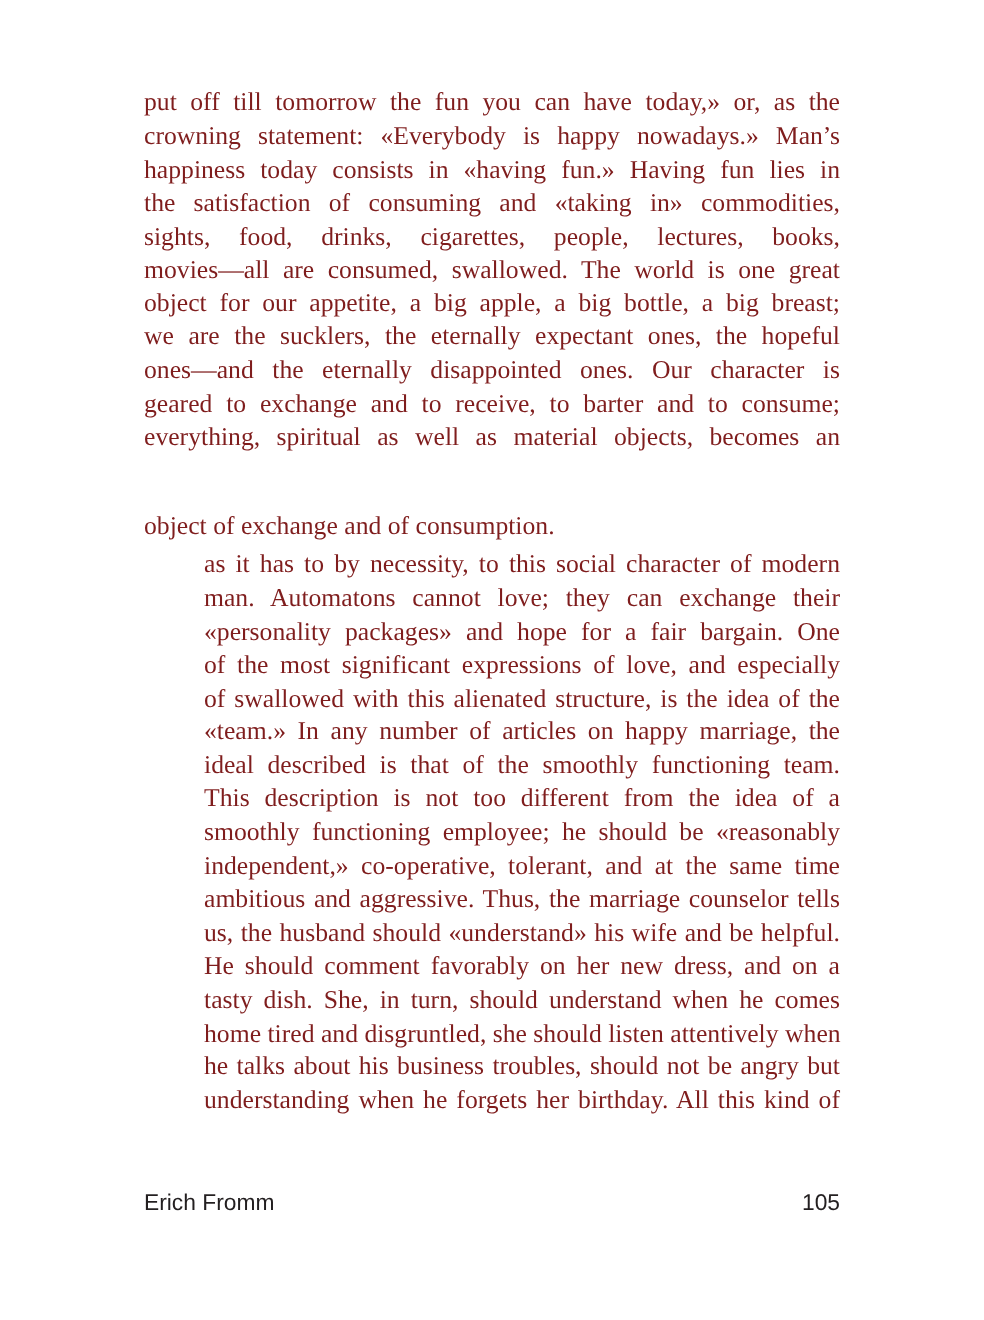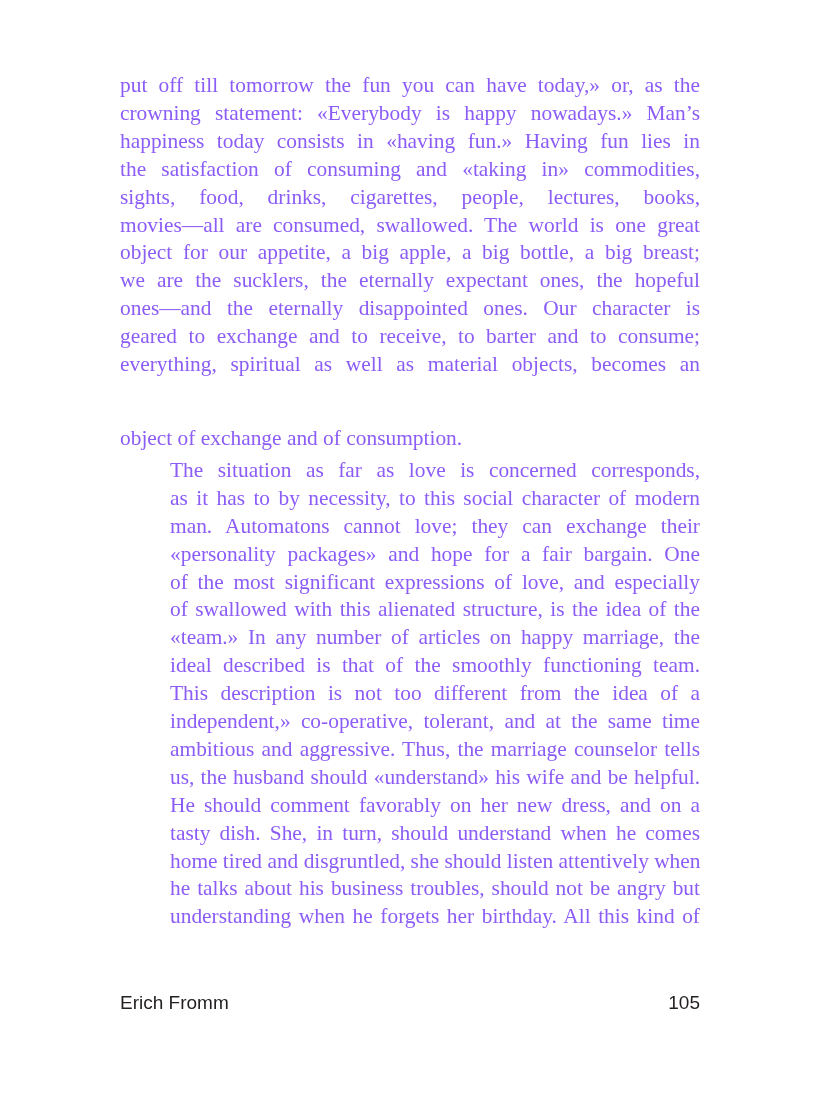--- a/index.html
+++ b/index.html
@@ -1,20 +1,20 @@
 <!DOCTYPE html>
 <html><head>
 <meta charset="utf-8">
 <style>
   html, body { margin: 0; padding: 0; background: #ffffff; }
   body { width: 820px; height: 1100px; position: relative; overflow: hidden; }
   .page {
     position: absolute; left: 120px; top: 72px; width: 580px;
     font-family: "Liberation Serif", "DejaVu Serif", serif;
-    color: #8b5cf6;
+    color: #7f1d1d;
     font-size: 21.4px;
     line-height: 27.9px;
     text-align: justify;
   }
   .page p { margin: 0; }
   .page p.indent { text-indent: 50px; margin-top: 4px; }
   .line { display: block; text-align: justify; text-align-last: justify; white-space: nowrap; }
   .line.last { text-align-last: left; margin-top: 46px; }
   .footer {
     position: absolute; left: 120px; top: 992px; width: 580px;
@@ -35,29 +35,29 @@
       <span class="line">sights, food, drinks, cigarettes, people, lectures, books,</span>
       <span class="line">movies—all are consumed, swallowed. The world is one great</span>
       <span class="line">object for our appetite, a big apple, a big bottle, a big breast;</span>
       <span class="line">we are the sucklers, the eternally expectant ones, the hopeful</span>
       <span class="line">ones—and the eternally disappointed ones. Our character is</span>
       <span class="line">geared to exchange and to receive, to barter and to consume;</span>
       <span class="line">everything, spiritual as well as material objects, becomes an</span>
       <span class="line last">object of exchange and of consumption.</span>
     </p>
   <p class="indent" id="p2">
-      <span class="line">The situation as far as love is concerned corresponds,</span>
       <span class="line">as it has to by necessity, to this social character of modern</span>
       <span class="line">man. Automatons cannot love; they can exchange their</span>
       <span class="line">«personality packages» and hope for a fair bargain. One</span>
       <span class="line">of the most significant expressions of love, and especially</span>
       <span class="line">of swallowed with this alienated structure, is the idea of the</span>
       <span class="line">«team.» In any number of articles on happy marriage, the</span>
       <span class="line">ideal described is that of the smoothly functioning team.</span>
       <span class="line">This description is not too different from the idea of a</span>
+      <span class="line">smoothly functioning employee; he should be «reasonably</span>
       <span class="line">independent,» co-operative, tolerant, and at the same time</span>
       <span class="line">ambitious and aggressive. Thus, the marriage counselor tells</span>
       <span class="line">us, the husband should «understand» his wife and be helpful.</span>
       <span class="line">He should comment favorably on her new dress, and on a</span>
       <span class="line">tasty dish. She, in turn, should understand when he comes</span>
       <span class="line">home tired and disgruntled, she should listen attentively when</span>
       <span class="line">he talks about his business troubles, should not be angry but</span>
       <span class="line">understanding when he forgets her birthday. All this kind of</span>
     </p>
 </div>

